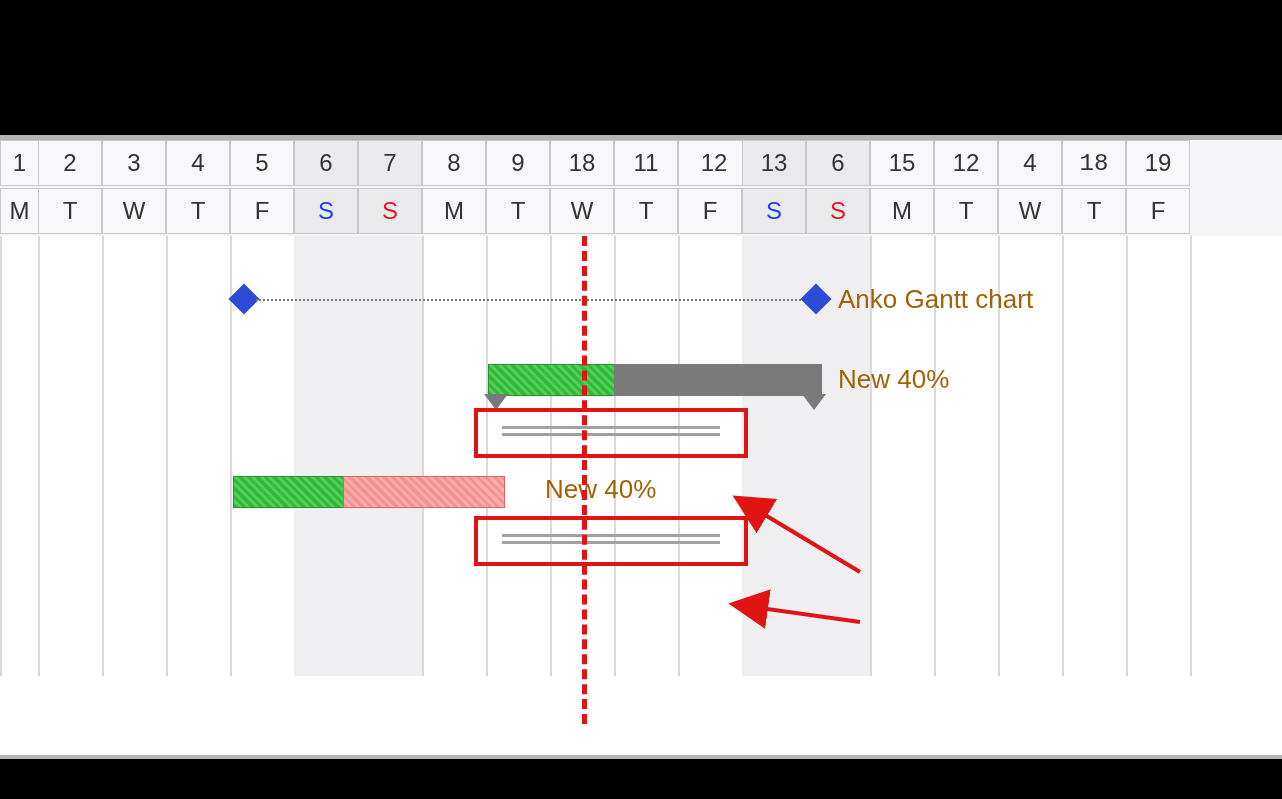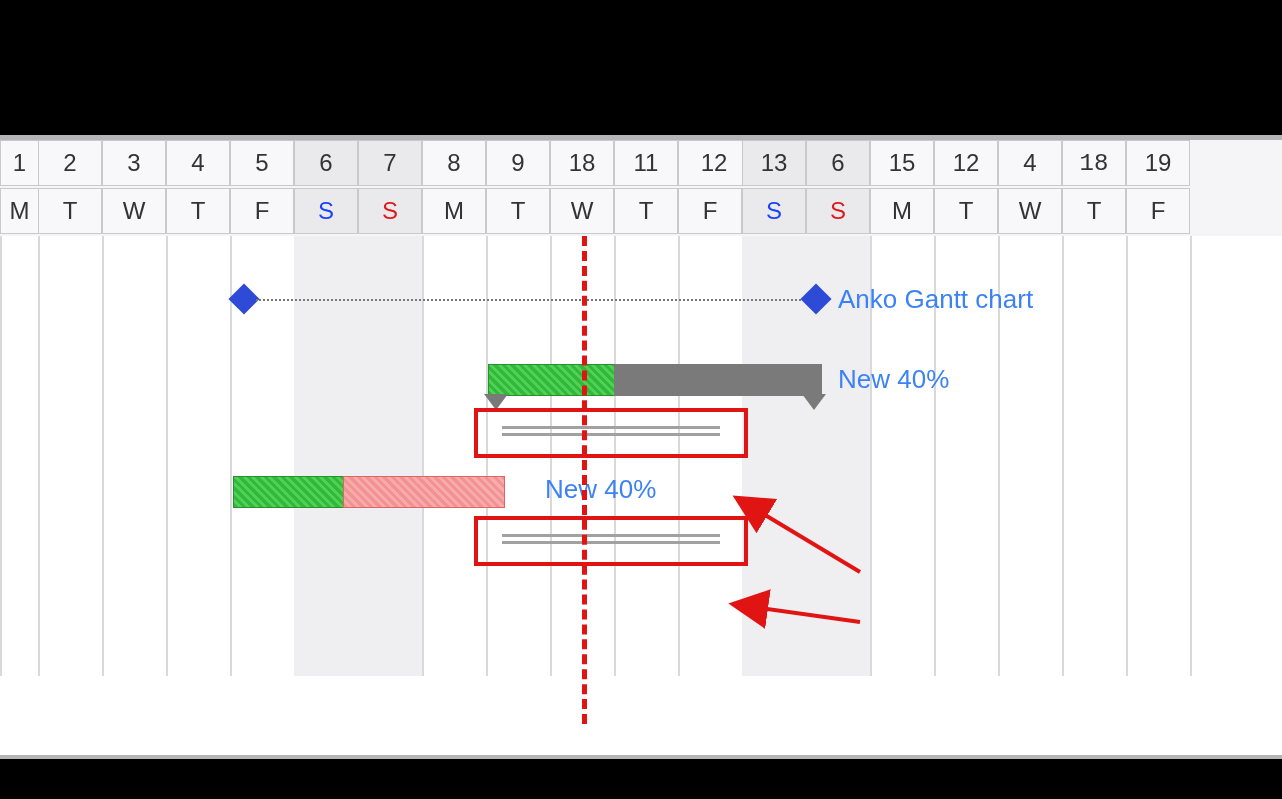--- a/index.html
+++ b/index.html
@@ -44,21 +44,21 @@
   .vline { position: absolute; top: 0; bottom: 0; width: 0; border-left: 2px solid #d9d9dd; }
   .wk-fill { position: absolute; top:0; bottom:0; background:#efeff1; }
 
   
   .today-line { position: absolute; top: 0; bottom: -48px; width: 0;
     border-left: 5px dashed #e11414; z-index: 50;}
 
   
   .diamond { position: absolute; width: 22px; height: 22px; background: #2d4bd6; transform: rotate(45deg);}
   .dotted-span { position: absolute; height: 0; border-top: 2px dotted #777; }
-  .task-label { position: absolute; font-size: 26px; color: #3b82f6; white-space: nowrap;}
+  .task-label { position: absolute; font-size: 26px; color: #a16207; white-space: nowrap;}
 
   
   .bar { position: absolute; height: 32px; }
   .bar .fill-green { position:absolute; left:0;top:0;bottom:0; background: repeating-linear-gradient(45deg,#33b93a,#33b93a 3px,#4fd156 3px,#4fd156 6px); border:1px solid #2a8f30;}
   .bar .fill-grey  { position:absolute; top:0;bottom:0; right:0; background:#7a7a7a;}
   .bar .fill-red   { position:absolute; top:0;bottom:0; background: repeating-linear-gradient(45deg,#f29292,#f29292 3px,#f7abab 3px,#f7abab 6px); border:1px solid #e06464;}
   .down-tri { position:absolute; width:0;height:0; border-left:12px solid transparent; border-right:12px solid transparent; border-top:16px solid #7a7a7a;}
 
   
   .sched-line { position: absolute; height: 10px; }

